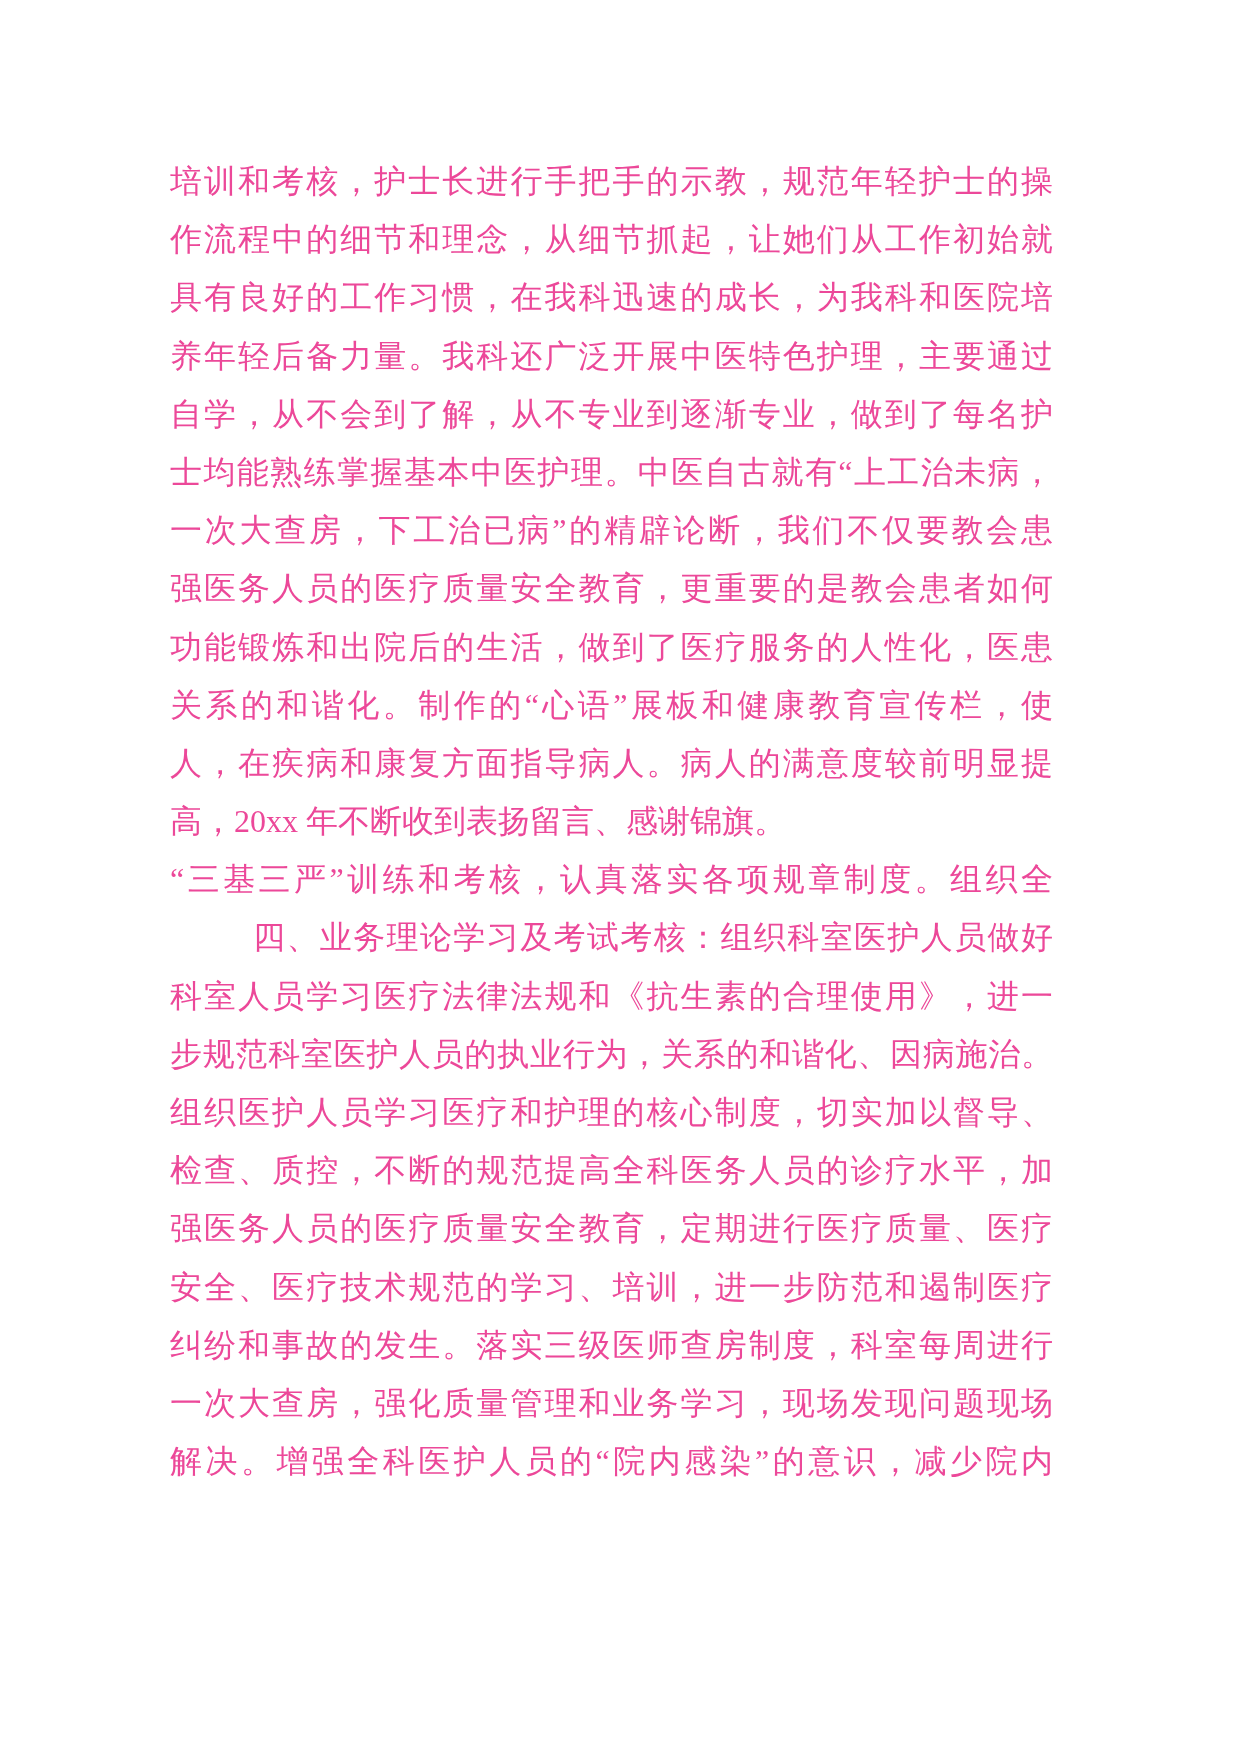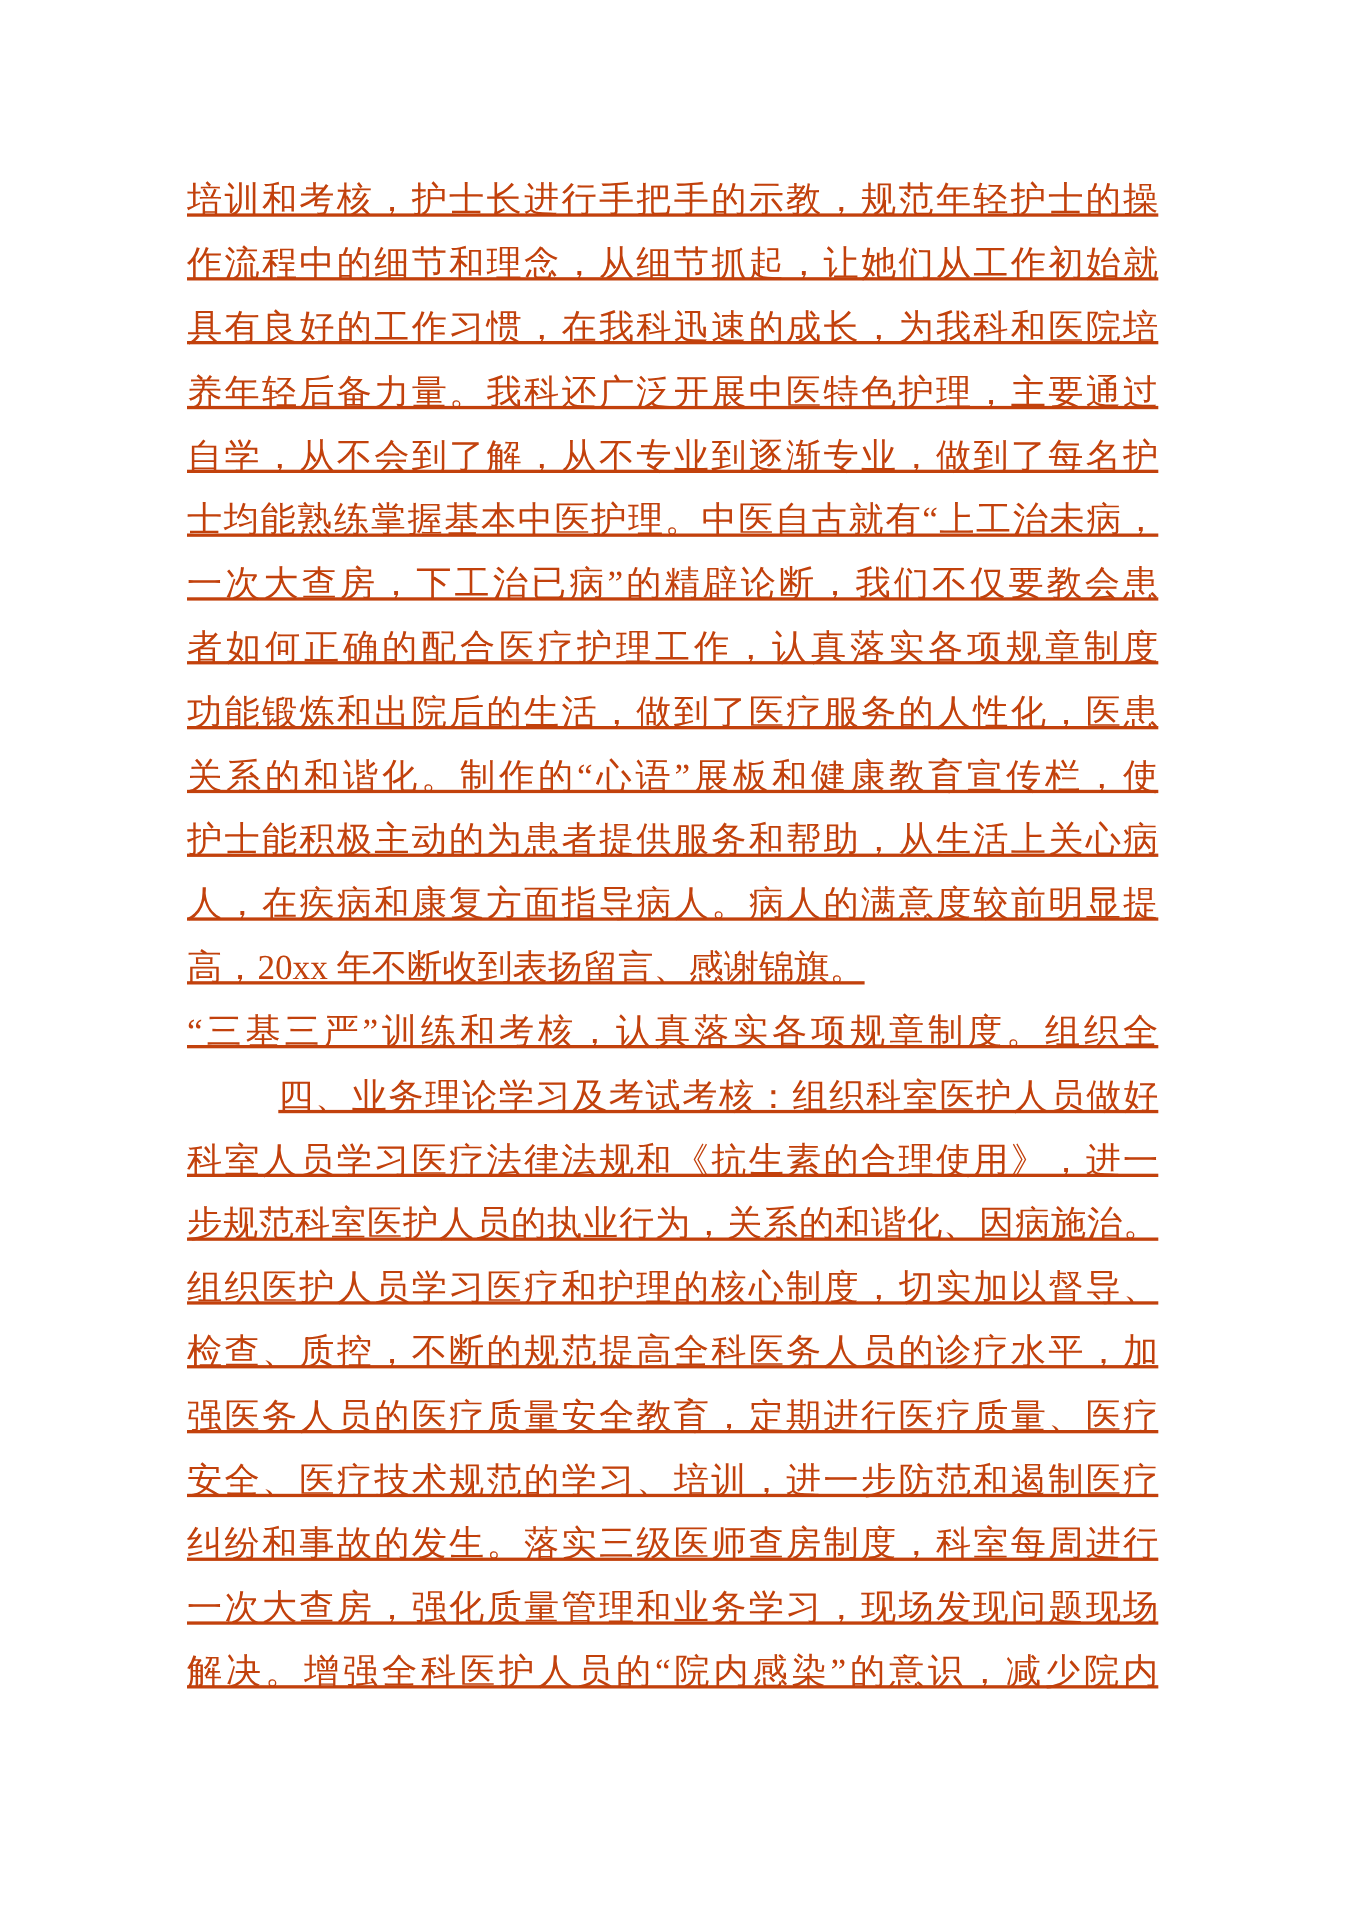--- a/index.html
+++ b/index.html
@@ -17,25 +17,24 @@
     width: 1241px;
     height: 1754px;
     background: #ffffff;
     overflow: hidden;
   }
   .text-block {
     position: absolute;
     left: 170px;
     top: 152px;
     width: 883px;
-    color: #c2410c;
+    color: #ec4899;
     font-size: 32px;
     line-height: 58.2px;
     letter-spacing: 0;
-    text-decoration: underline;
   }
   .line {
     width: 883px;
     height: 58.2px;
     text-align: justify;
     text-align-last: justify;
     white-space: normal;
     overflow: visible;
   }
   
@@ -53,24 +52,23 @@
 
 <div class="page">
   <div class="text-block">
     <div class="line">培训和考核，护士长进行手把手的示教，规范年轻护士的操</div>
     <div class="line">作流程中的细节和理念，从细节抓起，让她们从工作初始就</div>
     <div class="line">具有良好的工作习惯，在我科迅速的成长，为我科和医院培</div>
     <div class="line">养年轻后备力量。我科还广泛开展中医特色护理，主要通过</div>
     <div class="line">自学，从不会到了解，从不专业到逐渐专业，做到了每名护</div>
     <div class="line">士均能熟练掌握基本中医护理。中医自古就有“上工治未病，</div>
     <div class="line">一次大查房，下工治已病”的精辟论断，我们不仅要教会患</div>
-    <div class="line">者如何正确的配合医疗护理工作，认真落实各项规章制度</div>
+    <div class="line">强医务人员的医疗质量安全教育，更重要的是教会患者如何</div>
     <div class="line">功能锻炼和出院后的生活，做到了医疗服务的人性化，医患</div>
     <div class="line">关系的和谐化。制作的“心语”展板和健康教育宣传栏，使</div>
-    <div class="line">护士能积极主动的为患者提供服务和帮助，从生活上关心病</div>
     <div class="line">人，在疾病和康复方面指导病人。病人的满意度较前明显提</div>
     <div class="line para-last">高，20xx 年不断收到表扬留言、感谢锦旗。</div>
     <div class="line">“三基三严”训练和考核，认真落实各项规章制度。组织全</div>
     <div class="line first-indent">四、业务理论学习及考试考核：组织科室医护人员做好</div>
     <div class="line">科室人员学习医疗法律法规和《抗生素的合理使用》，进一</div>
     <div class="line">步规范科室医护人员的执业行为，关系的和谐化、因病施治。</div>
     <div class="line">组织医护人员学习医疗和护理的核心制度，切实加以督导、</div>
     <div class="line">检查、质控，不断的规范提高全科医务人员的诊疗水平，加</div>
     <div class="line">强医务人员的医疗质量安全教育，定期进行医疗质量、医疗</div>
     <div class="line">安全、医疗技术规范的学习、培训，进一步防范和遏制医疗</div>

